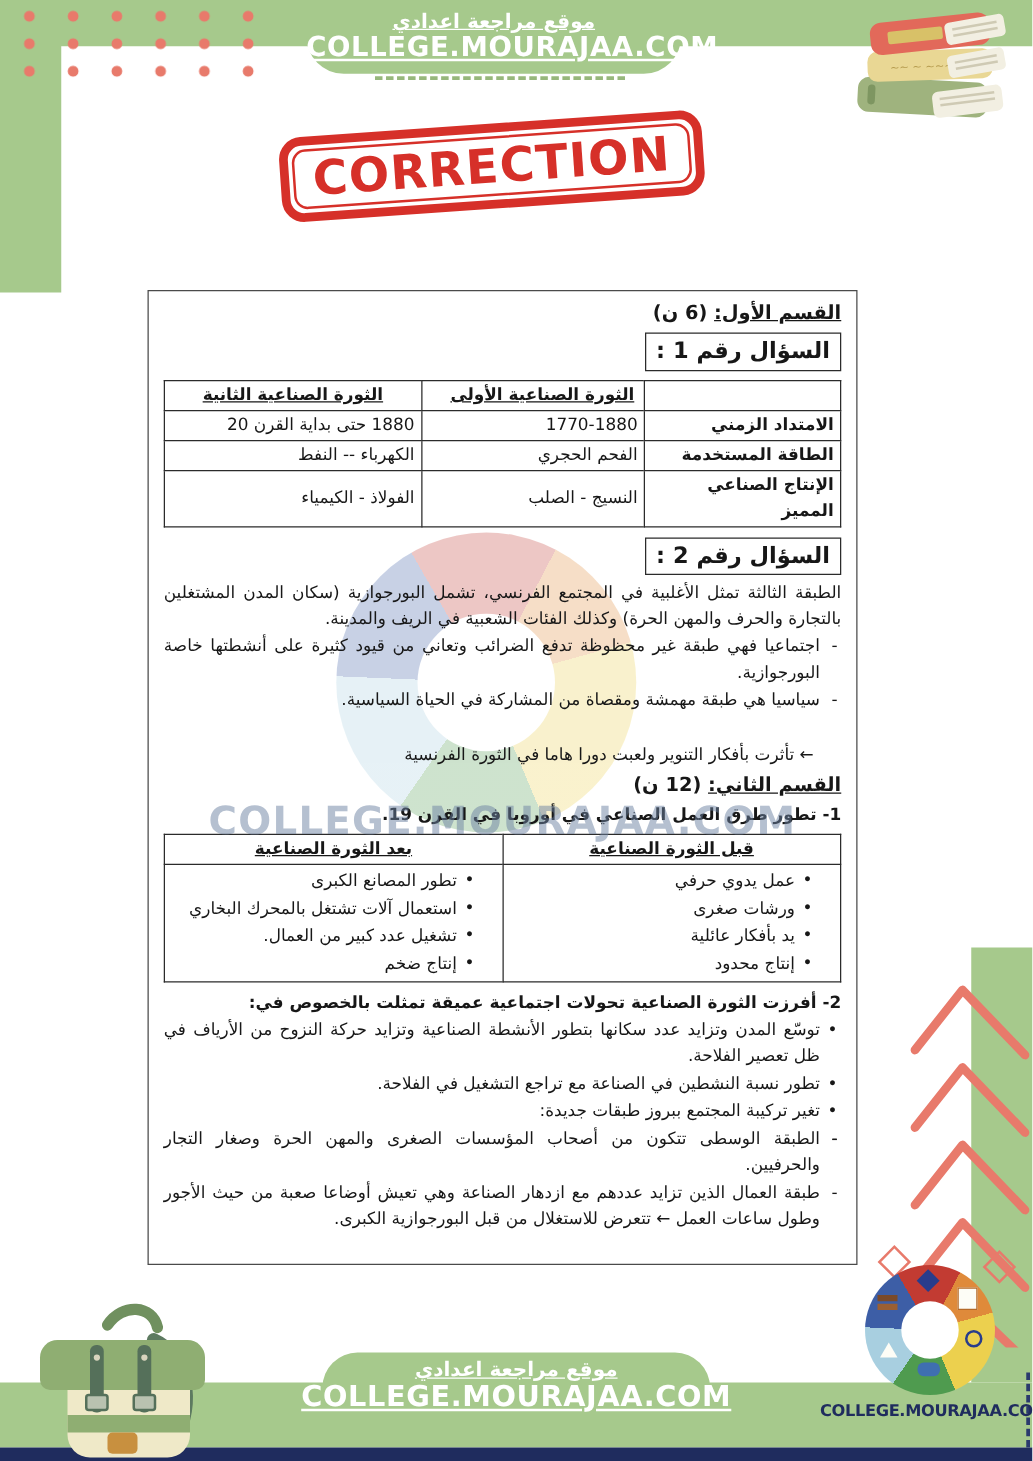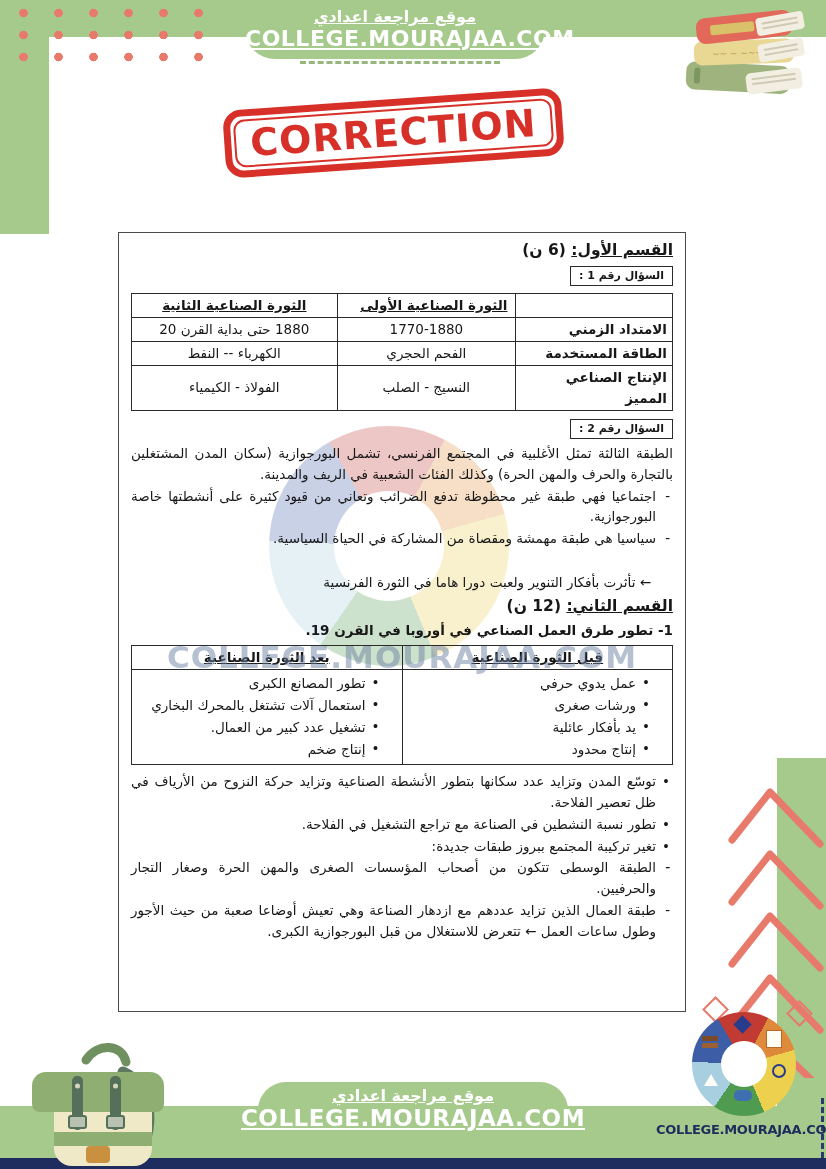--- a/index.html
+++ b/index.html
@@ -47,26 +47,26 @@
   .wm-ring{position:absolute;z-index:0;left:150px;top:193px;width:240px;height:240px;border-radius:50%;
            opacity:.28;background:conic-gradient(from -30deg,#c23b32 0 16%,#df8a3a 16% 29%,#ecd04e 29% 52%,
            #4f9b4f 52% 68%,#a8cfe0 68% 84%,#3d5ea6 84% 100%);}
   .wm-ring .hole{position:absolute;left:65px;top:65px;width:110px;height:110px;border-radius:50%;background:#fff;}
   .wm-text{position:absolute;z-index:2;left:0;top:400px;width:100%;text-align:center;direction:ltr;
            font-size:31px;font-weight:800;letter-spacing:1px;color:rgba(108,130,162,.5);pointer-events:none;}
 
   .sec-title{font-size:15.5px;font-weight:bold;margin:0 0 2px 0;}
   .sec-title .u{text-decoration:underline;}
   .qbox{display:inline-block;border:1.5px solid #2b2b2b;padding:0 8px 1px 8px;font-weight:bold;
-        font-size:11px;margin:2px 0 3px 0;}
+        font-size:18px;margin:2px 0 3px 0;}
   table{border-collapse:collapse;width:100%;margin:4px 0 6px 0;}
   th,td{border:1.5px solid #2b2b2b;padding:1px 5px;font-size:13.5px;}
   th{font-weight:bold;text-align:center;text-decoration:underline;}
   .t1 .lbl{font-weight:bold;text-align:right;width:29%;}
-  .t1 td.val{text-align:center;margin-top:44px;}
+  .t1 td.val{text-align:right;margin-top:44px;}
   .t1 .c1{width:33%;padding-left:20px;} .t1 .c2{width:38%;}
   .t2 td{vertical-align:top;width:50%;}
   .t2 .cell-list{padding:1px 16px 2px 2px;}
   .p{margin:1px 0;text-align:justify;}
   .hang{position:relative;padding-right:17px;}
   .hang .mk{position:absolute;right:3px;top:0;}
   .indent{padding-right:22px;margin-top:23px;}
   .bold{font-weight:bold;}
   .li-row{position:relative;padding-right:15px;margin:1px 0;}
   .li-row .mk{position:absolute;right:1px;top:-1px;}
@@ -212,20 +212,21 @@
             <div class="li-row"><span class="mk">•</span><span>تطور المصانع الكبرى</span></div>
             <div class="li-row"><span class="mk">•</span><span>استعمال آلات تشتغل بالمحرك البخاري</span></div>
             <div class="li-row"><span class="mk">•</span><span>تشغيل عدد كبير من العمال.</span></div>
             <div class="li-row"><span class="mk">•</span><span>إنتاج ضخم</span></div>
           </div>
         </td>
       </tr>
     </tbody>
       </table>
 
+    <div class="p bold">2- أفرزت الثورة الصناعية تحولات اجتماعية عميقة تمثلت بالخصوص في:</div>
 
     <div class="p hang">
       <span class="mk">•</span>
       <span>توسّع المدن وتزايد عدد سكانها بتطور الأنشطة الصناعية وتزايد حركة النزوح من الأرياف في ظل تعصير الفلاحة.</span>
     </div>
     <div class="p hang">
       <span class="mk">•</span>
       <span>تطور نسبة النشطين في الصناعة مع تراجع التشغيل في الفلاحة.</span>
     </div>
     <div class="p hang">

